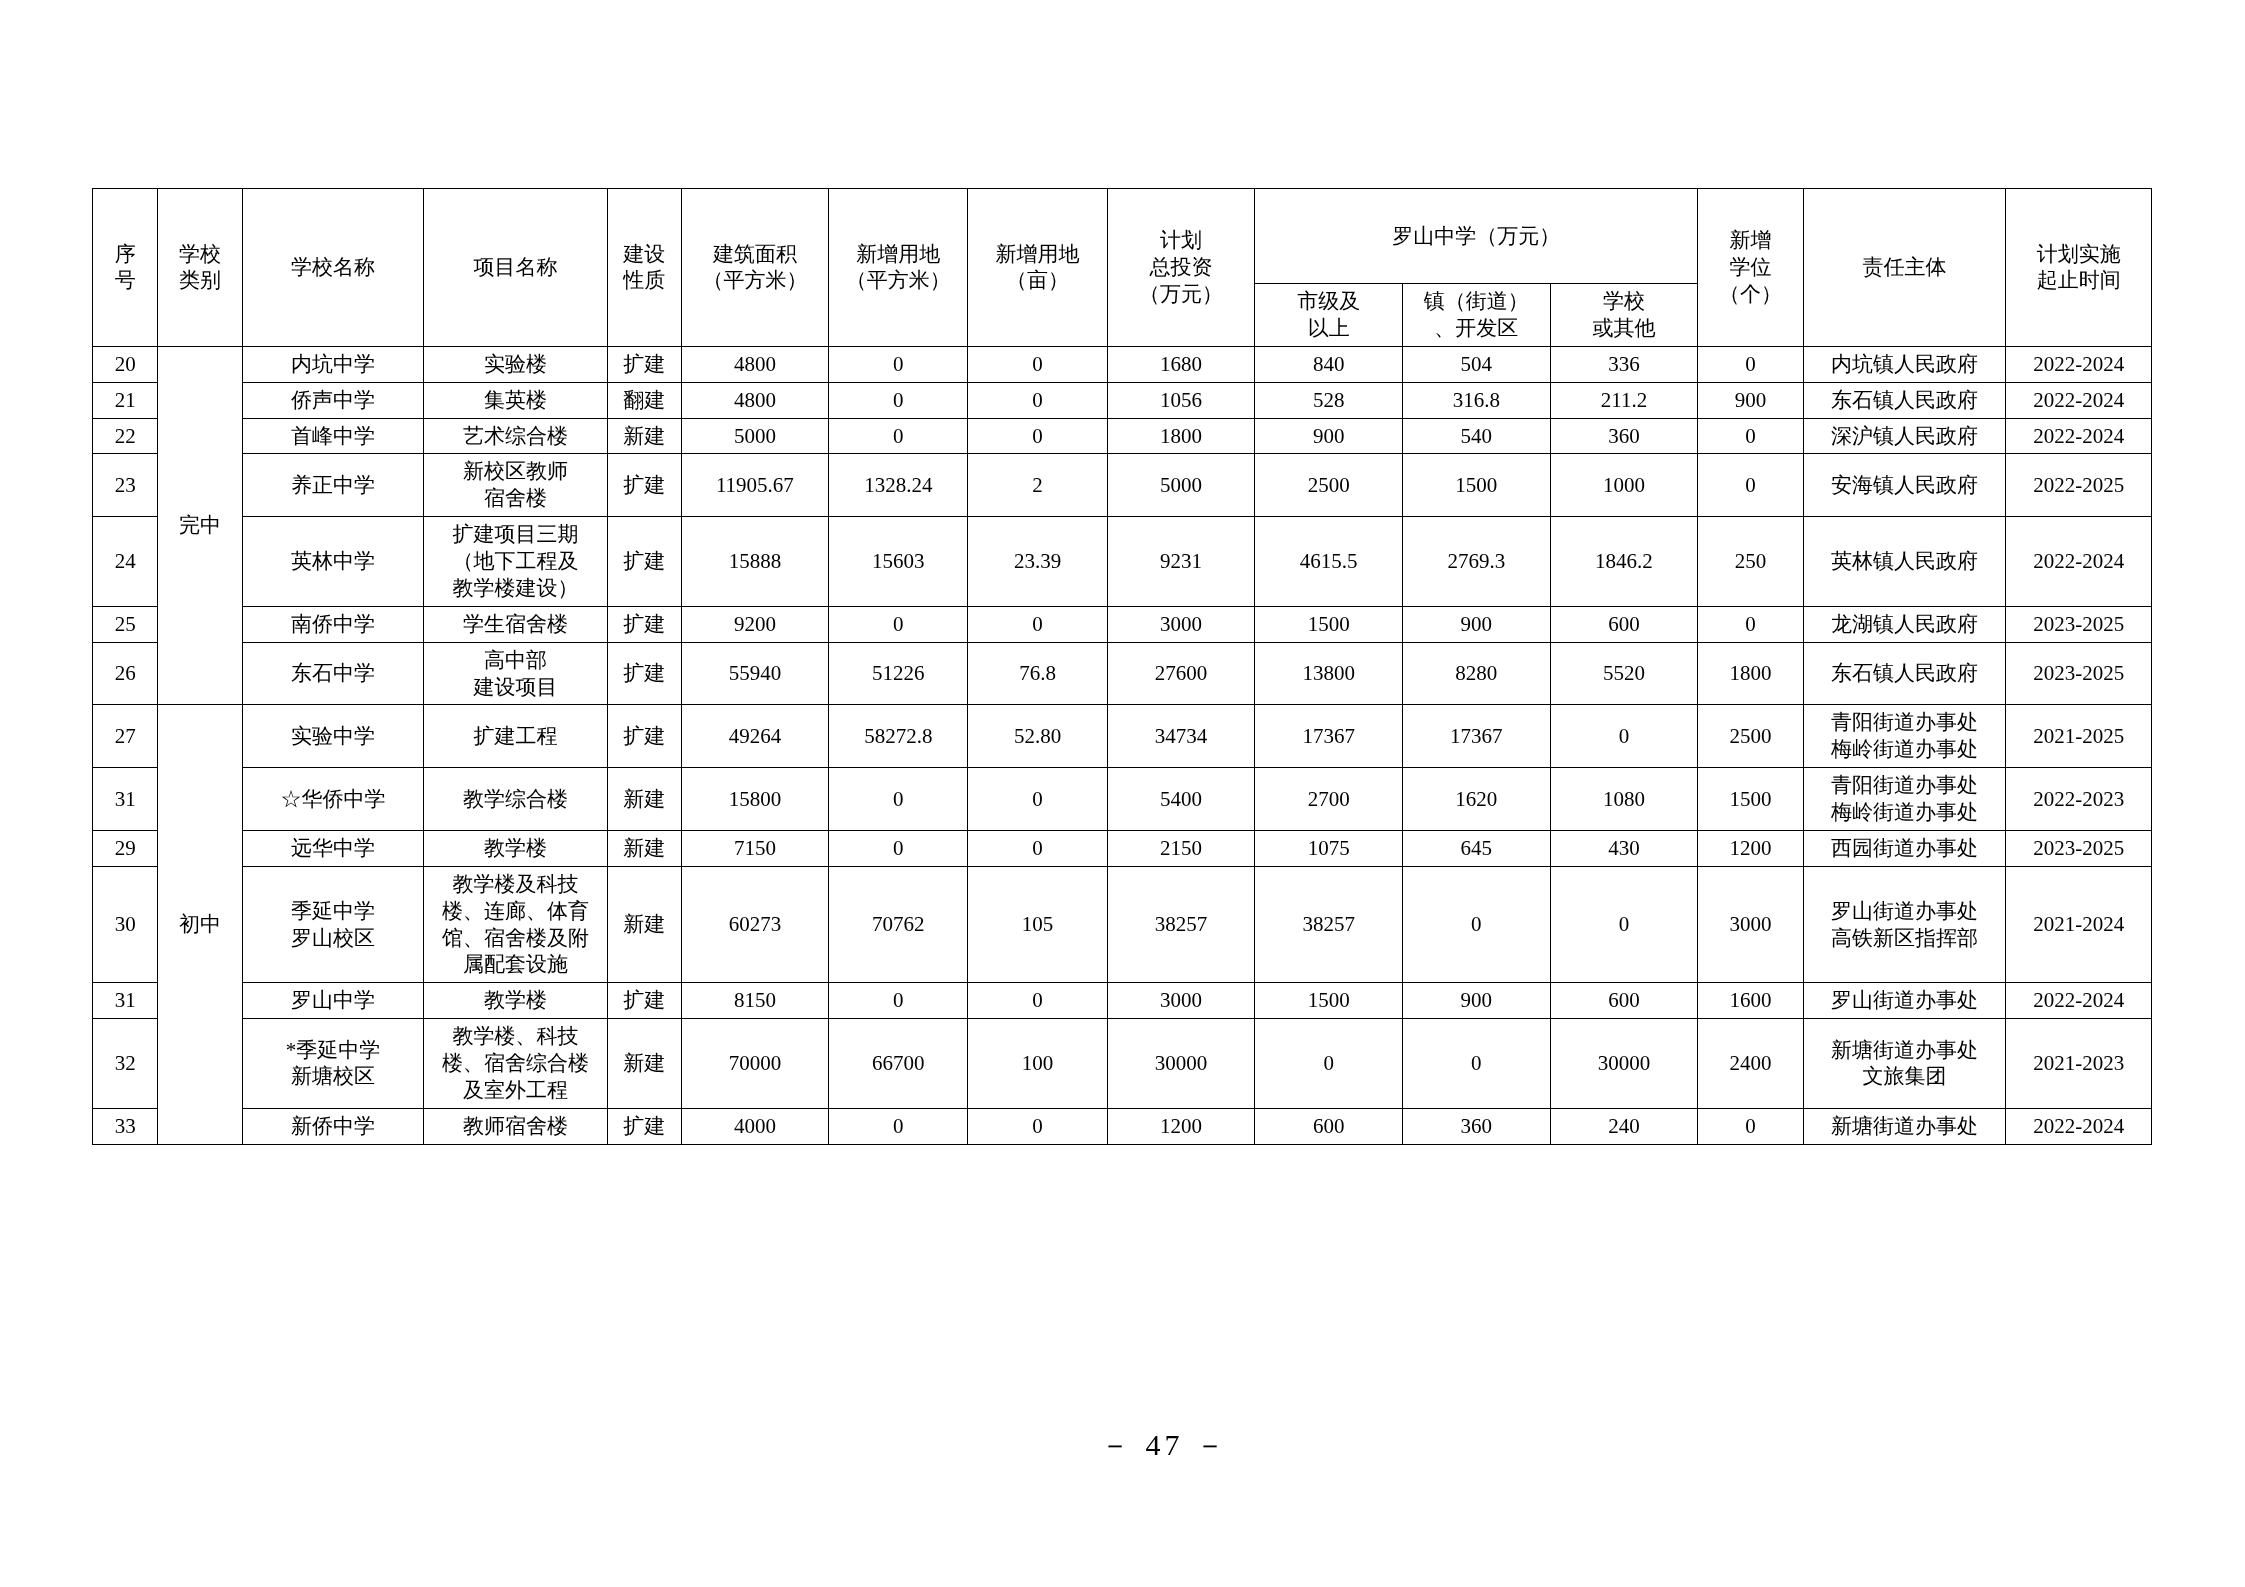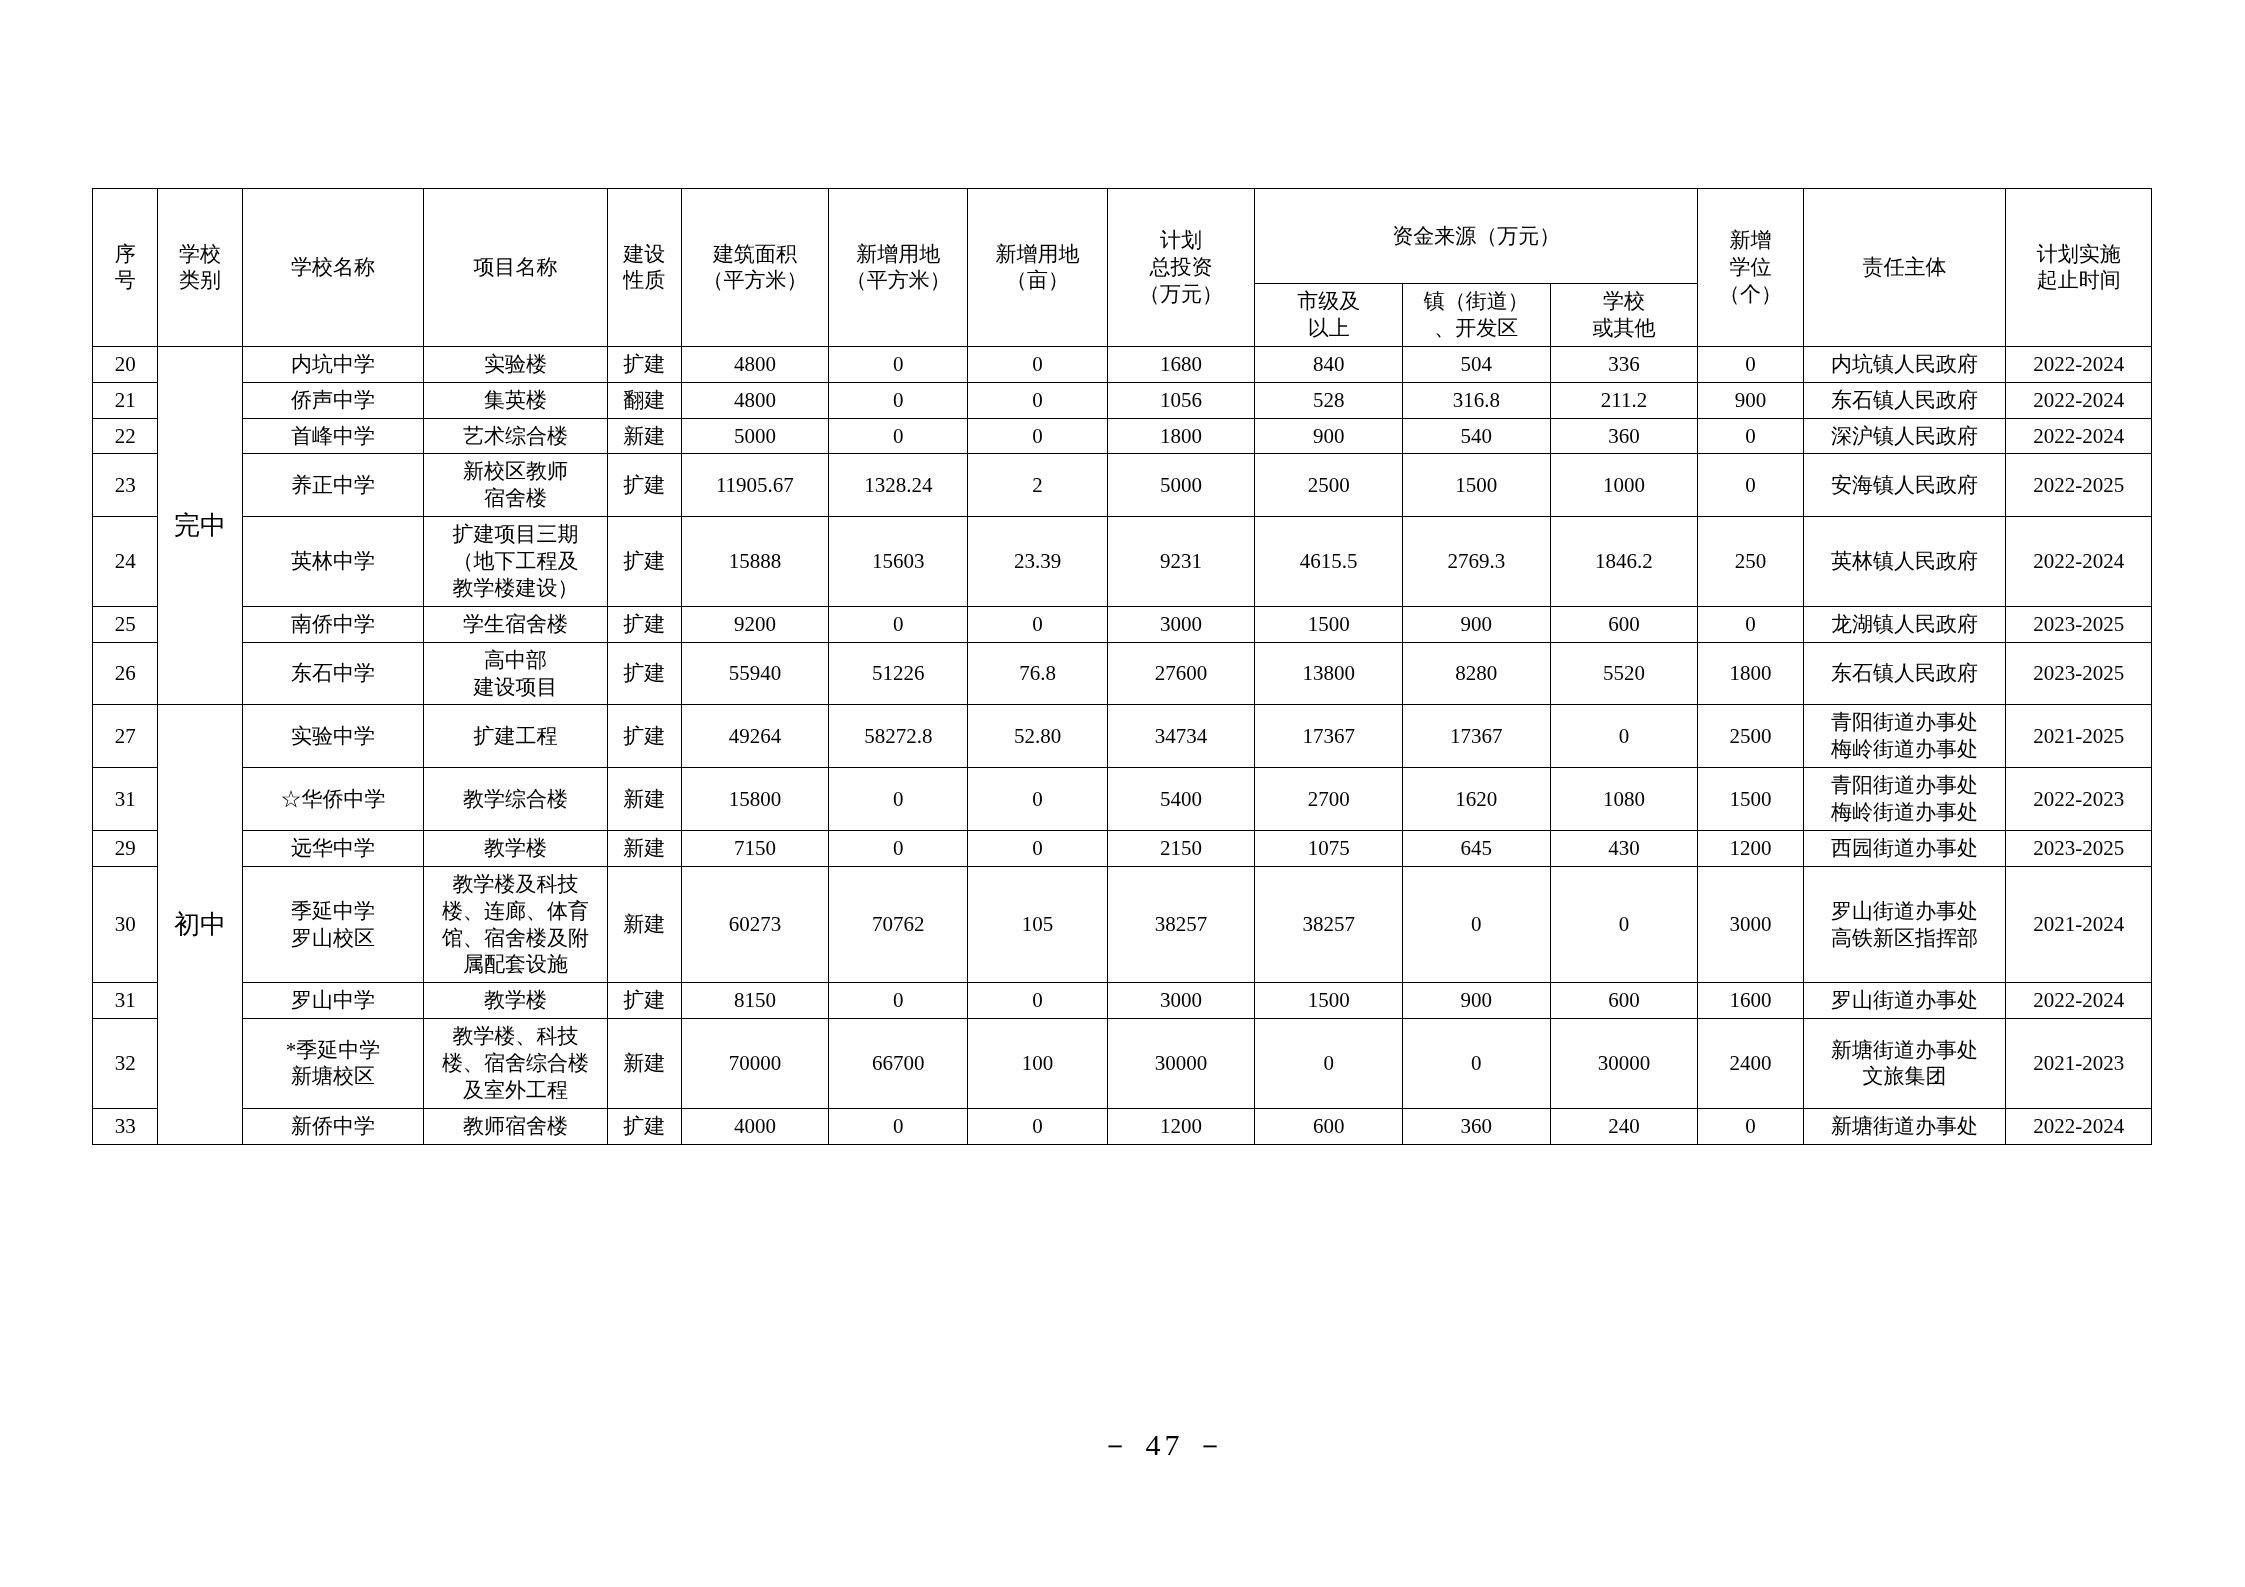--- a/index.html
+++ b/index.html
@@ -53,21 +53,21 @@
   .nature-col { width: 70px; }
   .area-col { width: 140px; }
   .land1-col { width: 132px; }
   .land2-col { width: 132px; }
   .invest-col { width: 140px; }
   .fund-col { width: 140px; }
   .seats-col { width: 100px; }
   .resp-col { width: 192px; }
   .time-col { width: 138px; }
   td.cat-cell {
-    font-size: 26px;
+    font-size: 21px;
   }
   .pagenum {
     position: absolute;
     left: 0;
     top: 1425px;
     width: 2245px;
     text-align: center;
     font-size: 30px;
     letter-spacing: 4px;
     font-family: "Liberation Serif", "DejaVu Serif", serif;
@@ -105,21 +105,21 @@
       <tr class="hdr hdr-tall">
             <td rowspan="2">序<br>号</td>
             <td rowspan="2">学校<br>类别</td>
             <td rowspan="2">学校名称</td>
             <td rowspan="2">项目名称</td>
             <td rowspan="2">建设<br>性质</td>
             <td rowspan="2">建筑面积<br>（平方米）</td>
             <td rowspan="2">新增用地<br>（平方米）</td>
             <td rowspan="2">新增用地<br>（亩）</td>
             <td rowspan="2">计划<br>总投资<br>（万元）</td>
-            <td colspan="3">资金来源（万元）</td>
+            <td colspan="3">罗山中学（万元）</td>
             <td rowspan="2">新增<br>学位<br>（个）</td>
             <td rowspan="2">责任主体</td>
             <td rowspan="2">计划实施<br>起止时间</td>
           </tr>
           <tr class="hdr">
             <td>市级及<br>以上</td>
             <td>镇（街道）<br>、开发区</td>
             <td>学校<br>或其他</td>
           </tr>
           <tr>

